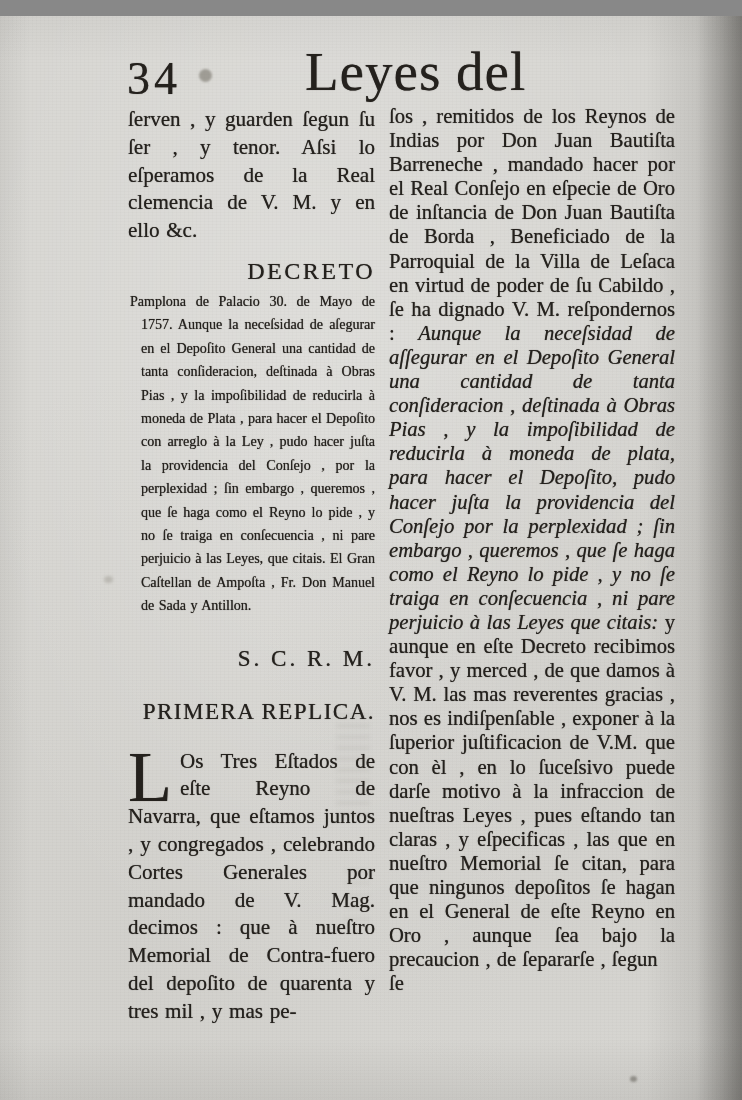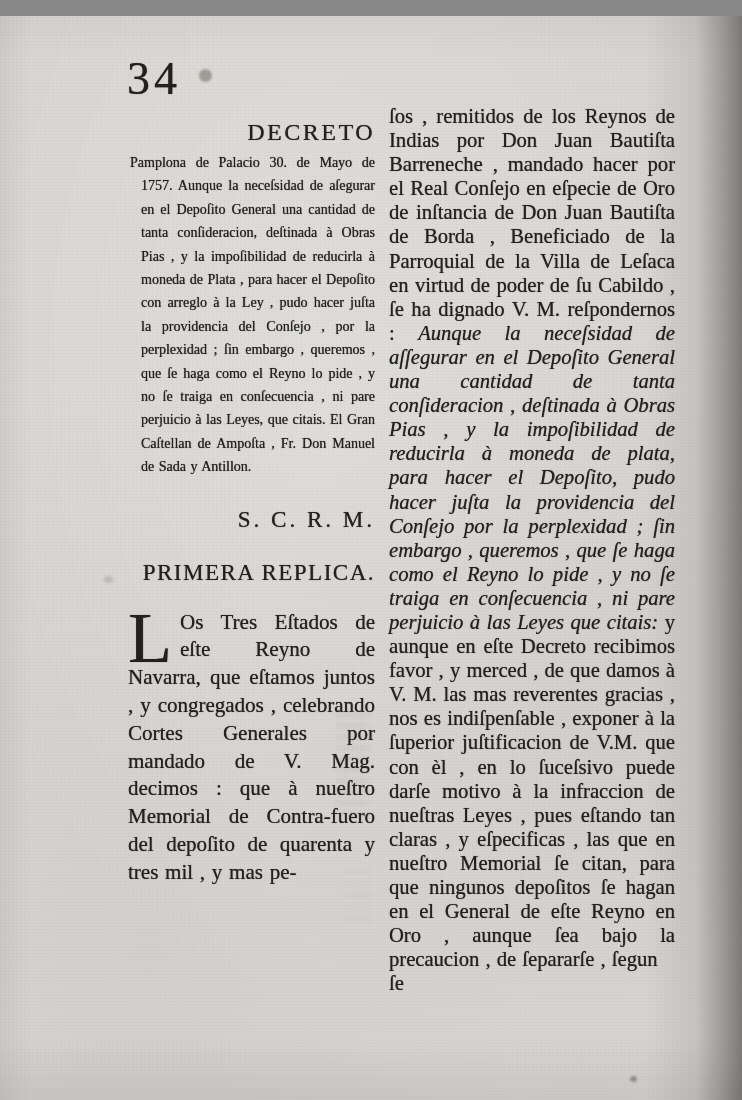--- a/index.html
+++ b/index.html
@@ -76,22 +76,24 @@
           filter:blur(2.2px);}
   .gutter-shadow{position:absolute;right:0;top:0;width:46px;height:1100px;pointer-events:none;
           background:linear-gradient(to right, rgba(30,28,25,0) 0, rgba(30,28,25,0.12) 55%, rgba(30,28,25,0.28) 100%);}
 </style>
 </head>
 <body>
 
 <div class="page">
 
   <div class="pagenum ink">34</div>
+  <div class="running-title ink">Leyes del</div>
 
   <div class="colL">
+    <p class="body just ink">ſerven , y guarden ſegun ſu ſer , y tenor. Aſsi lo eſperamos de la Real clemencia de V. M. y en ello &amp;c.</p>
 
     <h3 class="heading h-decreto ink">DECRETO</h3>
 
     <p class="decree just ink">Pamplona de Palacio 30. de Mayo de 1757. Aunque la neceſsidad de aſegurar en el Depoſito General una cantidad de tanta conſideracion, deſtinada à Obras Pias , y la impoſibilidad de reducirla à moneda de Plata , para hacer el Depoſito con arreglo à la Ley , pudo hacer juſta la providencia del Conſejo , por la perplexidad ; ſin embargo , queremos , que ſe haga como el Reyno lo pide , y no ſe traiga en conſecuencia , ni pare perjuicio à las Leyes, que citais. El Gran Caſtellan de Ampoſta , Fr. Don Manuel de Sada y Antillon.</p>
 
     <h3 class="heading h-scrm ink">S. C. R. M.</h3>
 
     <h3 class="heading h-replica ink">PRIMERA REPLICA.</h3>
 
     <p class="body just p2 ink"><span class="dropcap">L</span><span>Os Tres Eſtados de eſte Reyno de Navarra, que eſtamos juntos , y congregados , celebrando Cortes Generales por mandado de V. Mag. decimos : que à nueſtro Memorial de Contra-fuero del depoſito de quarenta y tres mil , y mas pe-</span></p>

